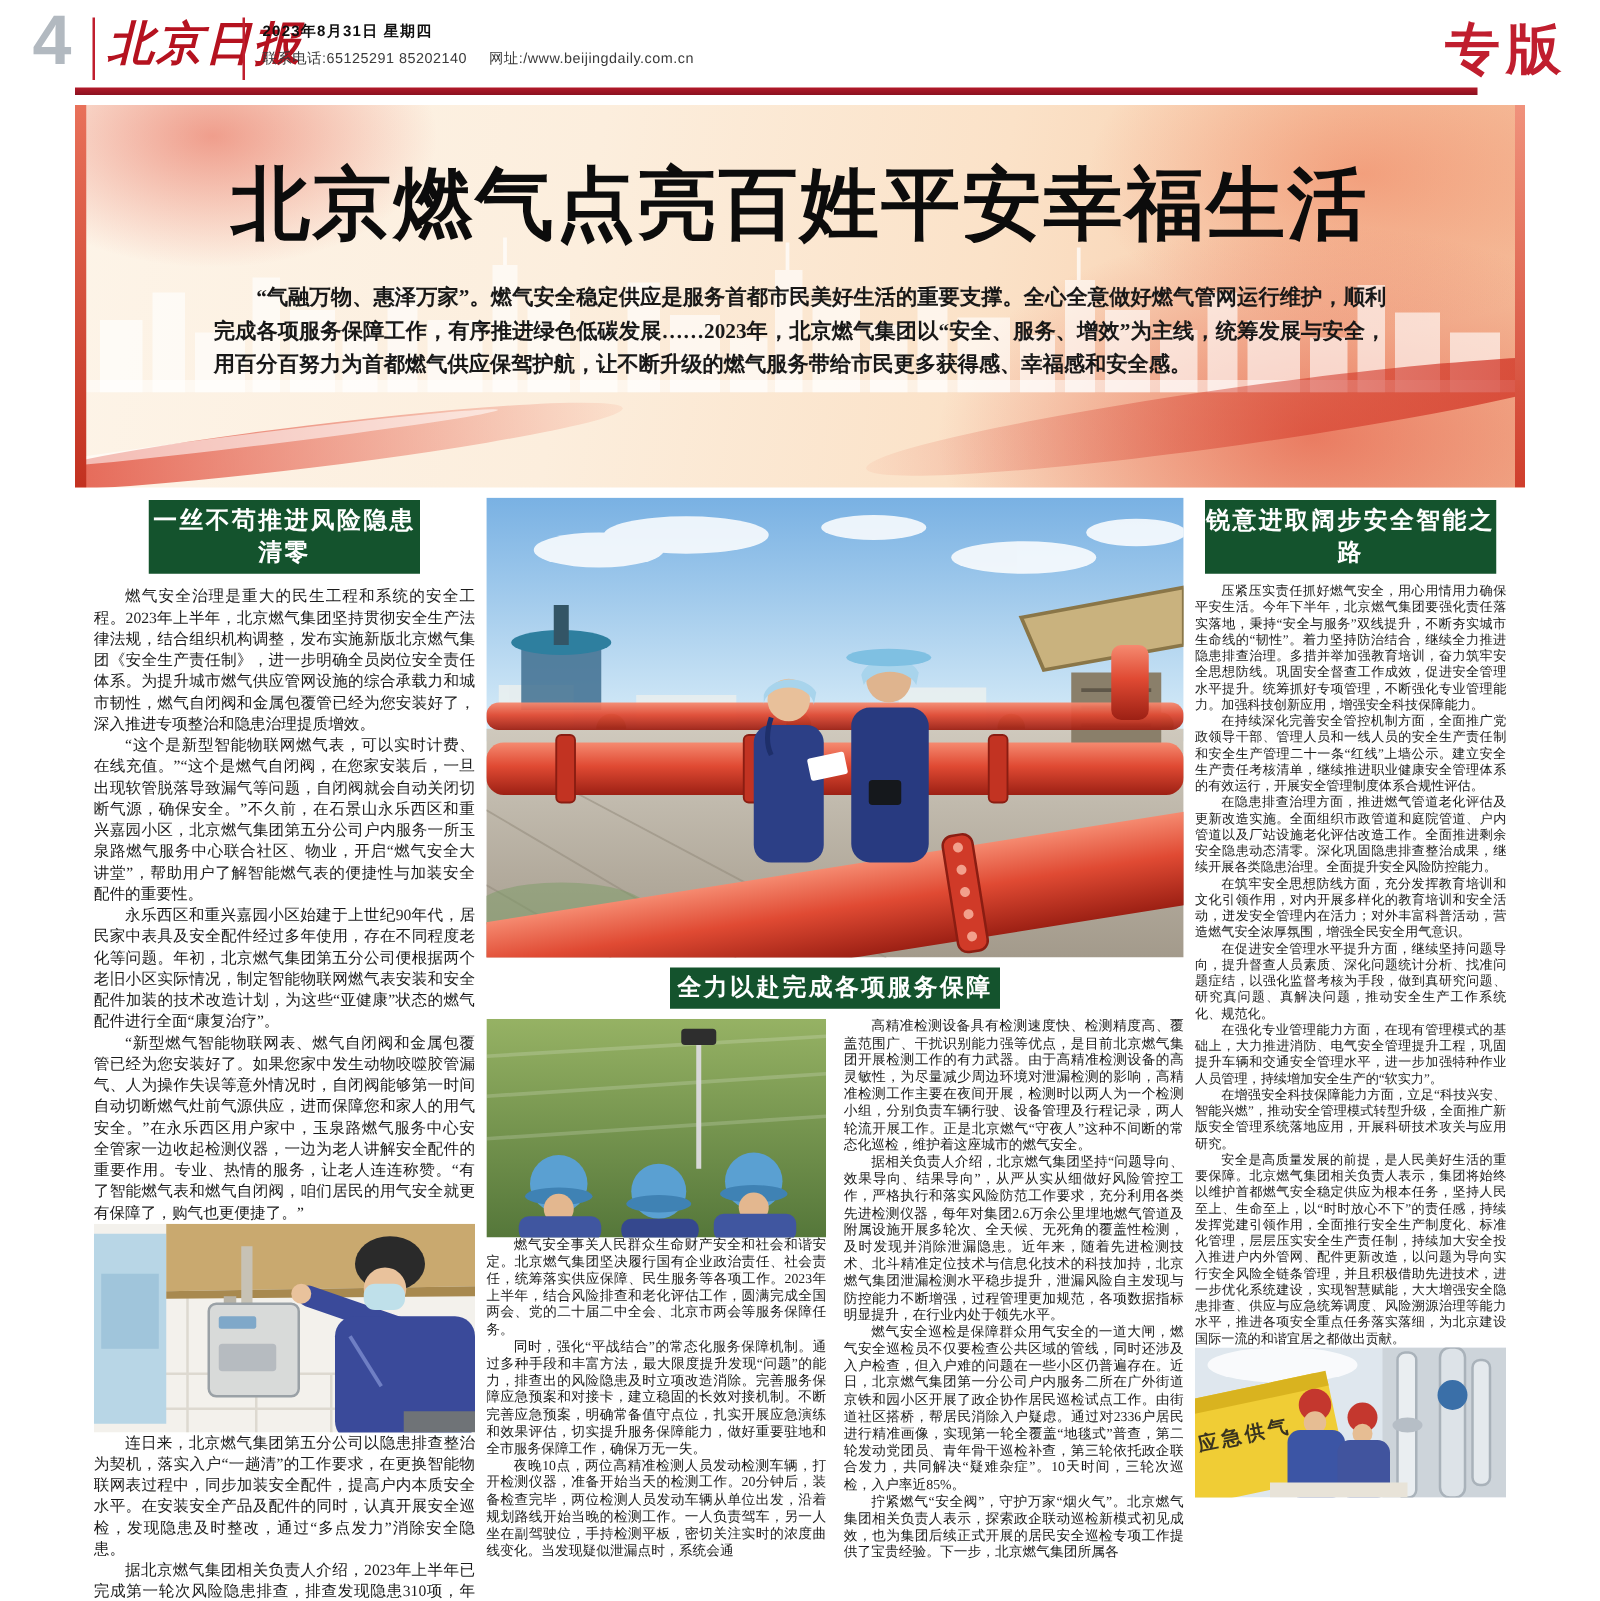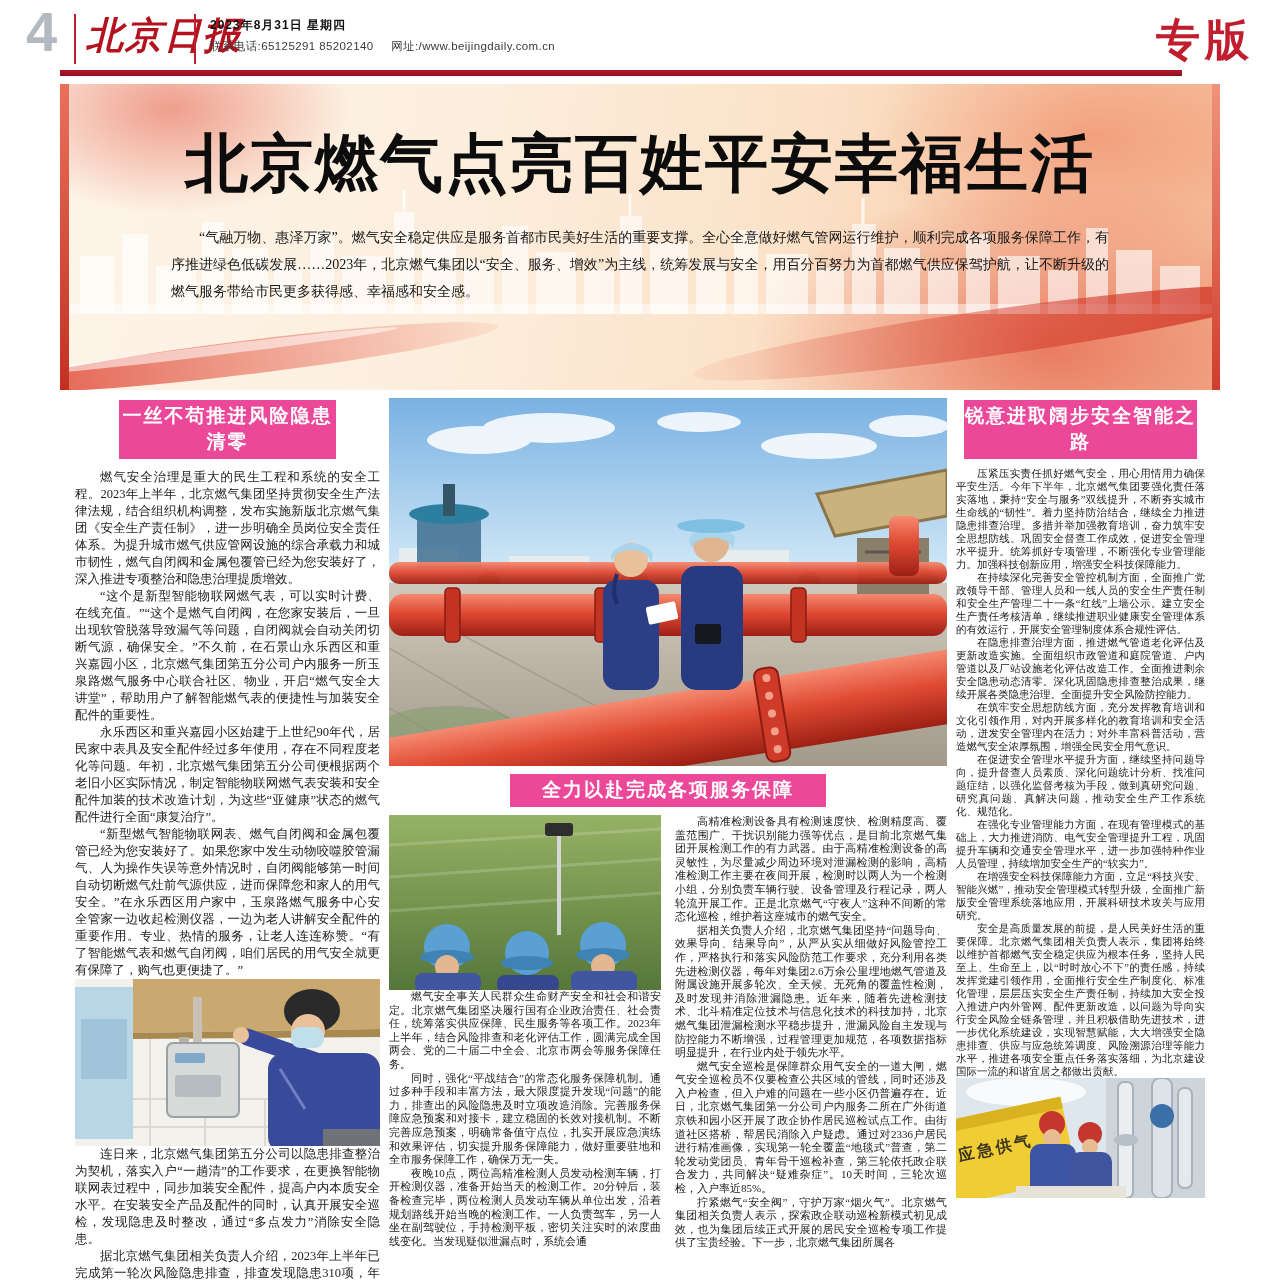--- a/index.html
+++ b/index.html
@@ -40,34 +40,34 @@
              transform:rotate(-7deg);
              background:linear-gradient(90deg,rgba(222,62,44,.85),rgba(246,156,126,.15));}
   .ribbon-bl2{position:absolute;left:-40px;bottom:34px;width:380px;height:10px;border-radius:50%;
               transform:rotate(-7deg);background:rgba(255,255,255,.55);}
   .ribbon-br{position:absolute;right:-70px;bottom:34px;width:600px;height:46px;border-radius:50%;
              transform:rotate(-8deg);
              background:linear-gradient(270deg,rgba(206,42,28,.8),rgba(246,156,126,.12));}
   .skyline{position:absolute;left:0;right:0;top:102px;height:128px;}
   .headline{position:relative;z-index:5;margin:44px 4px 0;text-align:center;
             font-size:63px;font-weight:900;color:#0c0c0c;letter-spacing:2px;line-height:1.15;}
-  .intro{position:relative;z-index:5;width:938px;margin:24px auto 0;font-size:14px;line-height:27px;
-         font-weight:400;color:#181818;text-align:justify;text-indent:2em;}
+  .intro{position:relative;z-index:5;width:938px;margin:24px auto 0;font-size:17px;line-height:27px;
+         font-weight:700;color:#181818;text-align:justify;text-indent:2em;}
 
   
   .columns{position:absolute;left:75px;top:398px;width:1130px;height:883px;display:flex;gap:9px;overflow:hidden;}
   .col{overflow:hidden;}
   .col-left{width:305px;}
   .col-mid{width:558px;}
   .col-right{width:249px;}
-  .sec-h{background:#ec4899;color:#fff;font-weight:bold;font-size:19px;letter-spacing:2px;
+  .sec-h{background:#14532d;color:#fff;font-weight:bold;font-size:19px;letter-spacing:2px;
          text-align:center;padding:3px 0 4px;font-family:"Liberation Sans",sans-serif;}
   .col-left .sec-h{margin:2px 44px 10px;}
   .col-right .sec-h{margin:2px 8px 8px;text-align:center;}
-  .mid-h{width:316px;margin:8px auto;}
+  .mid-h{width:264px;margin:8px auto;}
   .body-lg p{font-size:12.5px;line-height:17px;margin:0;text-align:justify;text-indent:2em;color:#1b1b1b;}
   .body-sm p{font-size:11px;line-height:13.6px;margin:0;text-align:justify;text-indent:2em;color:#1b1b1b;}
   .body-xs p{font-size:10.5px;line-height:13px;margin:0;text-align:justify;text-indent:2em;color:#1b1b1b;}
   figure.photo{margin:0;}
   figure.photo svg{display:block;}
   .photo-left{margin:10px 0;}
   .photo-main{margin-top:22px;}
   .subcols{display:flex;gap:14px;margin-top:4px;}
   .subcol{width:272px;overflow:hidden;}
   .photo-field{margin-bottom:8px;}

